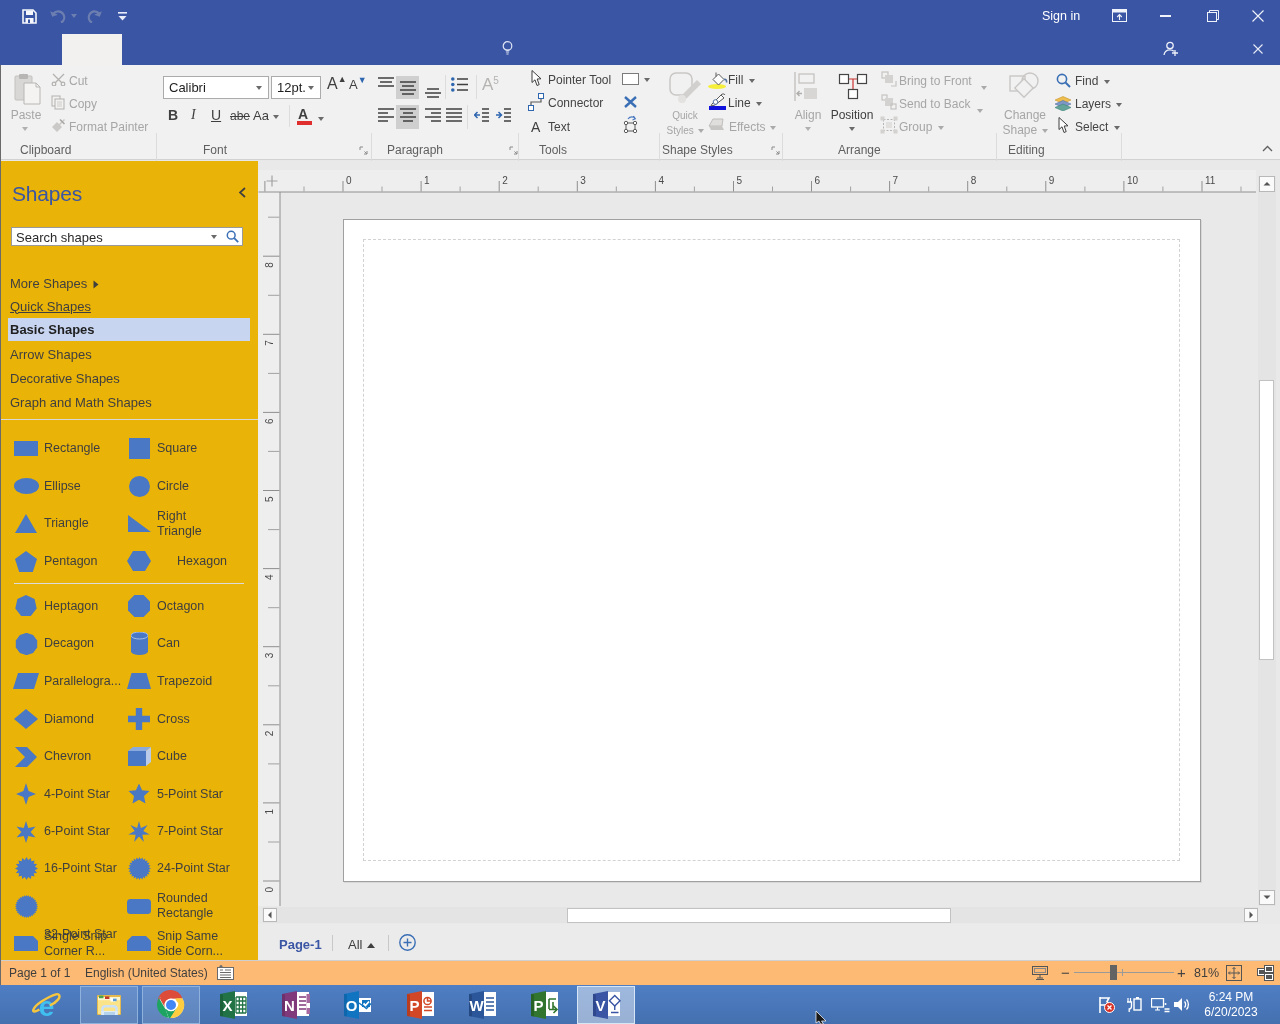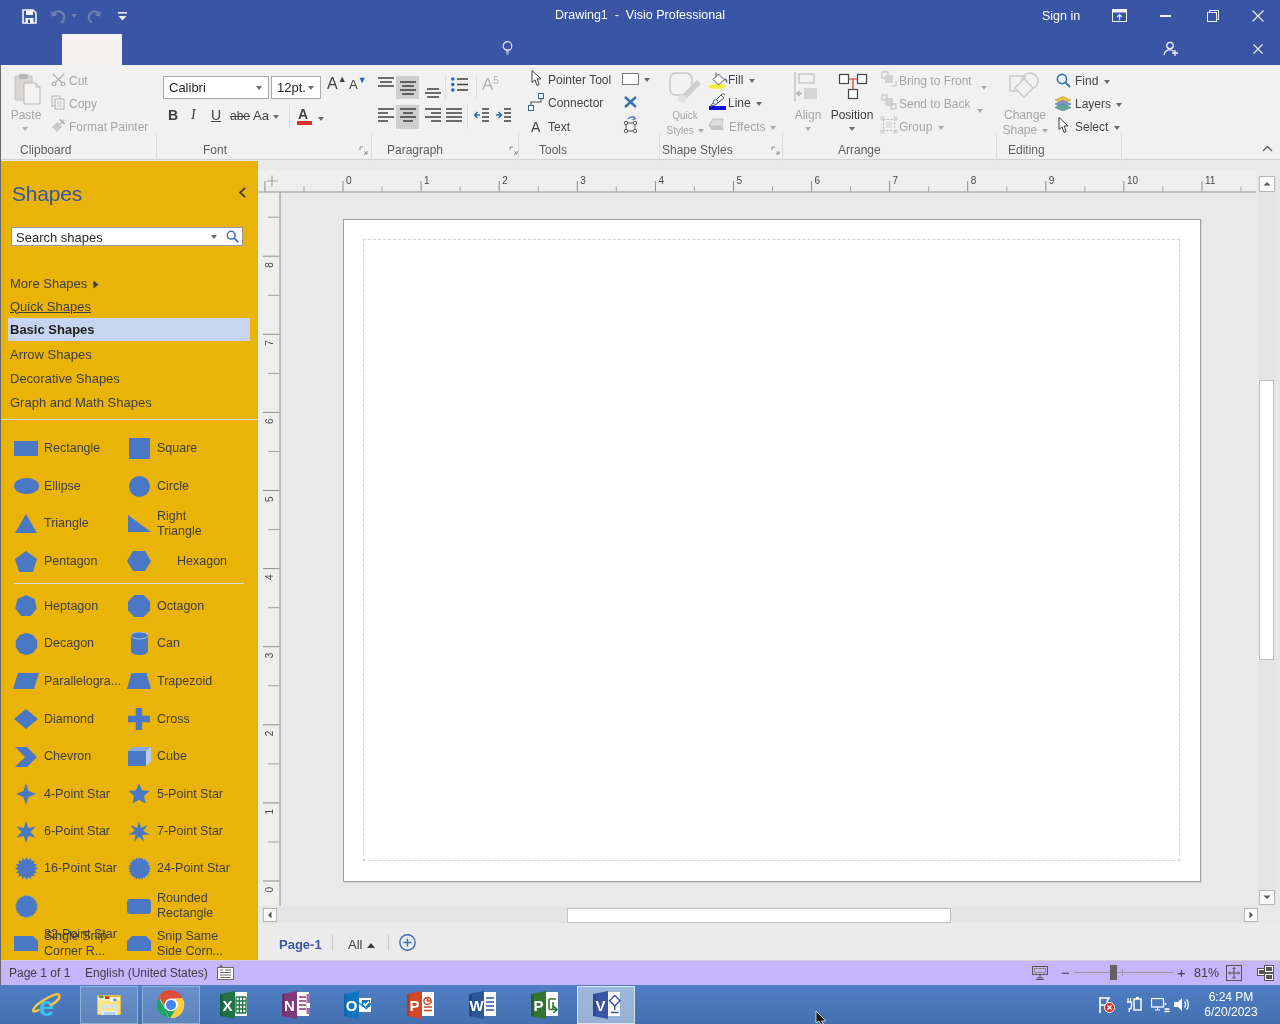--- a/index.html
+++ b/index.html
@@ -40,21 +40,20 @@
   <svg class="abs" style="left:87px;top:10px;" width="15" height="13" viewBox="0 0 15 13">
     <path d="M12.5 4 C9.5 0.5 5 0.5 2.5 4.5 C1 7.5 2 11 5 12.5" fill="none" stroke="#6d7fb0" stroke-width="2.2"></path>
     <path d="M14 0 V6 H8 Z" fill="#6d7fb0" transform="rotate(20 11 3)"></path>
   </svg>
 
   <svg class="abs" style="left:118px;top:12px;" width="9" height="9" viewBox="0 0 9 9">
     <rect x="0" y="0" width="9" height="1.6" fill="#e8ecf8"></rect>
     <path d="M0.5 4 H8.5 L4.5 8.5 Z" fill="#e8ecf8"></path>
   </svg>
 
-  <div class="abs" style="left:0;top:8px;width:1280px;text-align:center;font-size:12.5px;color:#fff;">Drawing1&nbsp;&nbsp;-&nbsp;&nbsp;Visio Professional</div>
 
   <div class="abs" style="left:1042px;top:9px;font-size:12.5px;color:#fff;">Sign in</div>
 
   <svg class="abs" style="left:1112px;top:9px;" width="15" height="13" viewBox="0 0 15 13">
     <rect x="0.5" y="0.5" width="14" height="12" fill="none" stroke="#f0f3fa" stroke-width="1"></rect>
     <rect x="0.5" y="0.5" width="14" height="3" fill="#f0f3fa"></rect>
     <path d="M7.5 11 V6 M5.2 8 L7.5 5.6 L9.8 8" stroke="#f0f3fa" stroke-width="1.1" fill="none"></path>
   </svg>
 
   <div class="abs" style="left:1160px;top:15px;width:11px;height:1.5px;background:#f0f3fa;"></div>
@@ -529,21 +528,21 @@
   <div class="abs" style="left:74px;top:11px;width:1px;height:16px;background:#c8c8c8;"></div>
   <div class="abs" style="left:90px;top:13px;font-size:13px;color:#3f3f3f;">All</div>
   <div class="abs" style="left:109px;top:19px;width:0;height:0;border-left:4.5px solid transparent;border-right:4.5px solid transparent;border-bottom:5px solid #3f3f3f;"></div>
   <div class="abs" style="left:130px;top:11px;width:1px;height:16px;background:#c8c8c8;"></div>
   <svg class="abs" style="left:141px;top:10px;" width="17" height="17" viewBox="0 0 17 17">
     <circle cx="8.5" cy="8.5" r="7.7" fill="none" stroke="#3a6fb5" stroke-width="1.4"></circle>
     <path d="M8.5 4.5 V12.5 M4.5 8.5 H12.5" stroke="#3a6fb5" stroke-width="1.4"></path>
   </svg>
 </div>
 
-<div class="abs" id="statusbar" style="left:0;top:960px;width:1280px;height:25px;background:#c4b5fd;border-top:1px solid #cfcfcf;">
+<div class="abs" id="statusbar" style="left:0;top:960px;width:1280px;height:25px;background:#fdba74;border-top:1px solid #cfcfcf;">
   <div class="abs" style="left:9px;top:5px;font-size:12px;color:#3f3f3f;">Page 1 of 1</div>
   <div class="abs" style="left:85px;top:5px;font-size:12px;color:#3f3f3f;">English (United States)</div>
   <svg class="abs" style="left:217px;top:4px;" width="17" height="15" viewBox="0 0 17 15">
     <rect x="0.5" y="2.5" width="16" height="12" fill="#fff" stroke="#6a6a6a"></rect>
     <circle cx="4" cy="1.5" r="1.5" fill="#6a6a6a"></circle>
     <path d="M3 5 H6 M8 5 H14 M3 7.5 H14 M3 10 H14 M3 12.5 H14" stroke="#6a6a6a" stroke-width="1"></path>
   </svg>
   <svg class="abs" style="left:1032px;top:5px;" width="16" height="14" viewBox="0 0 16 14">
     <rect x="0.5" y="0.5" width="15" height="8" fill="none" stroke="#555"></rect>
     <rect x="2.5" y="2.5" width="11" height="4" fill="none" stroke="#888"></rect>

